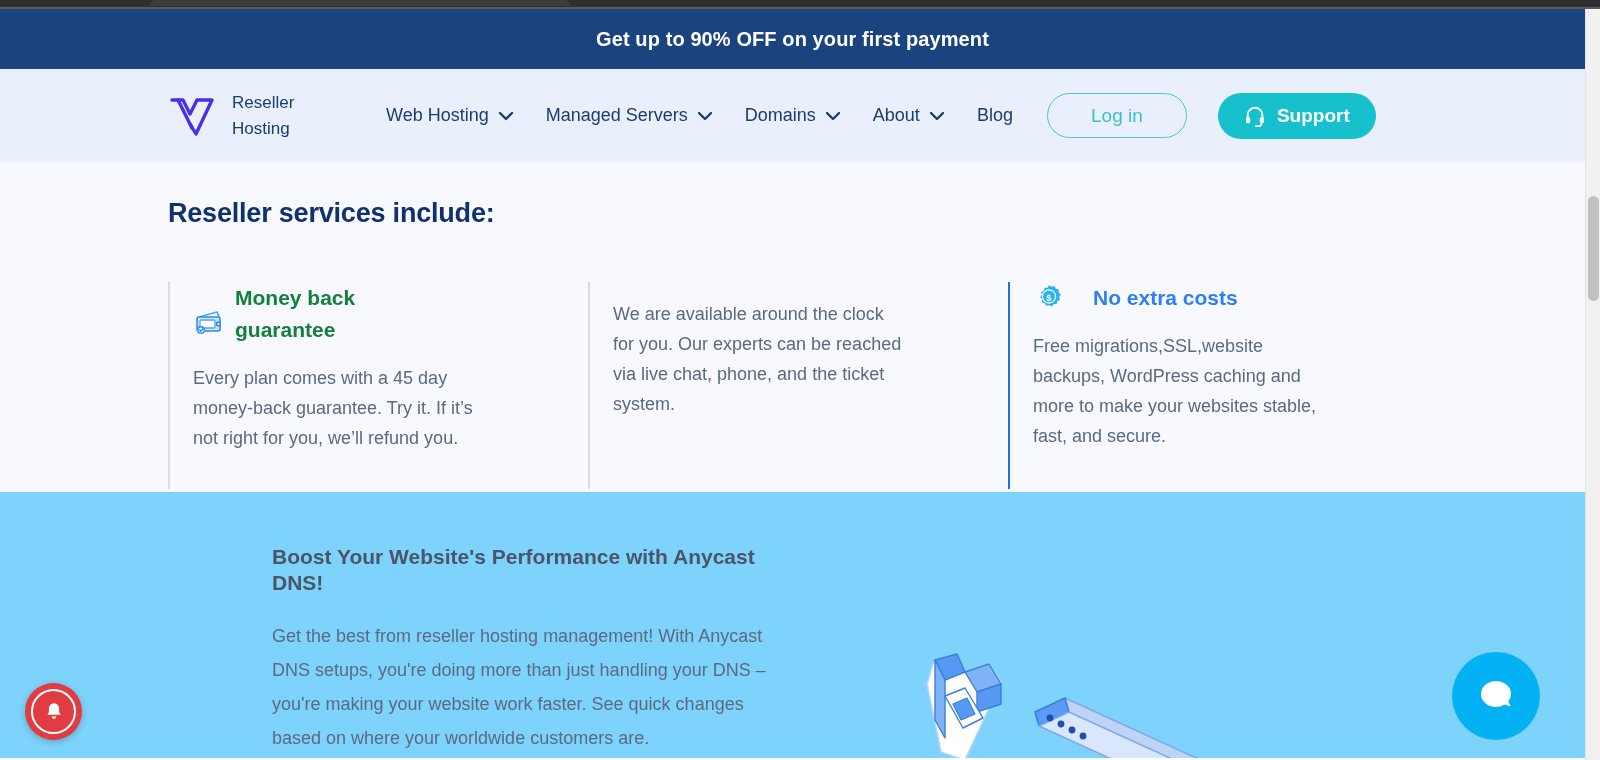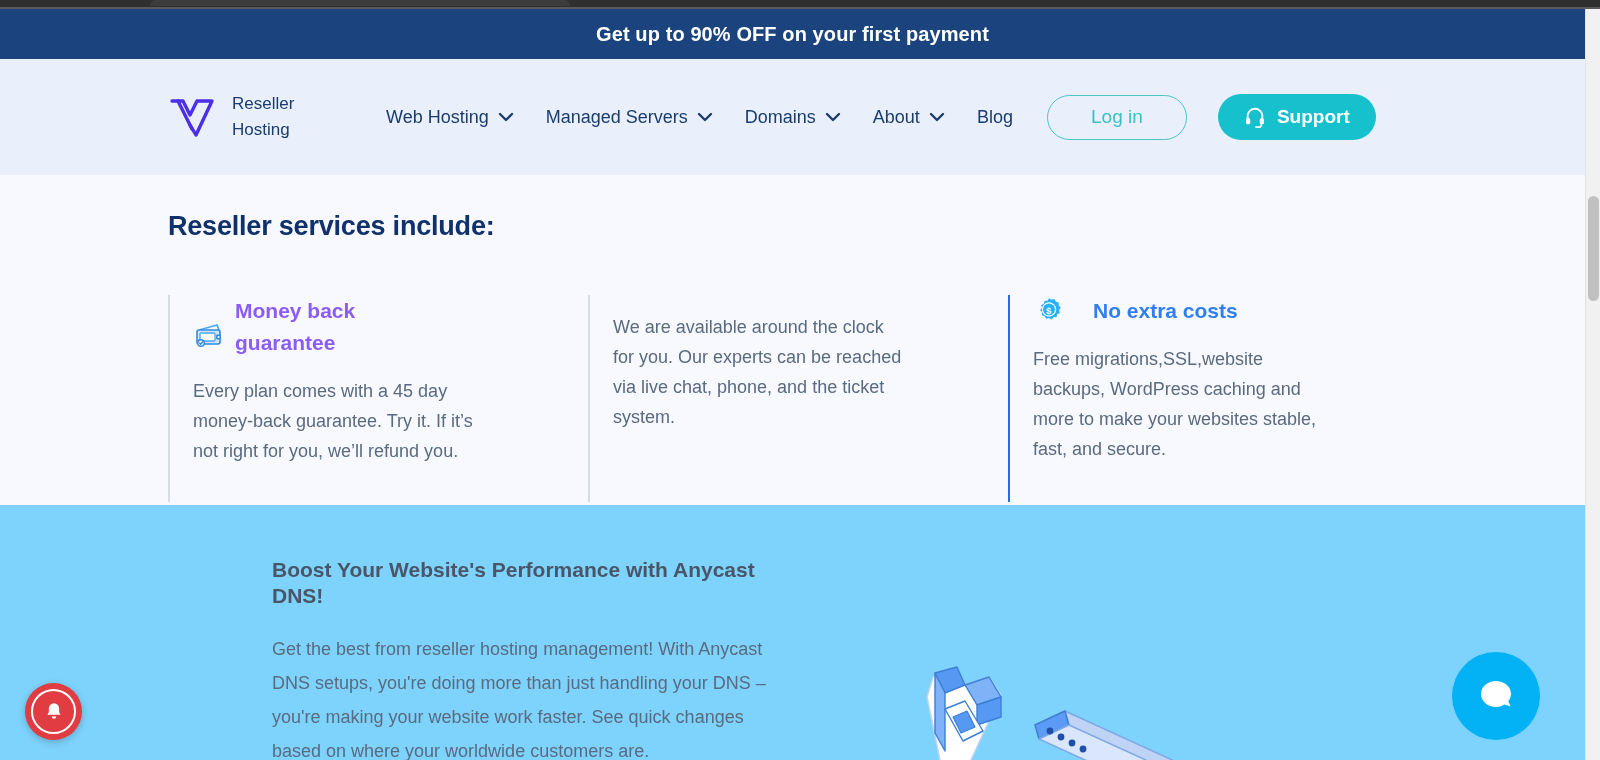--- a/index.html
+++ b/index.html
@@ -38,36 +38,36 @@
     position: absolute;
     top: 9px; left: 0;
     width: 1585px;
     height: 751px;
     overflow: hidden;
     background: #fffdf8;
   }
 
   
   #promo-bar {
-    height: 50px;
+    height: 60px;
     background: #1b447f;
     display: flex;
     align-items: center;
     justify-content: center;
   }
   #promo-bar .promo-text {
     color: #ffffff;
     font-size: 20px;
     font-weight: bold;
     letter-spacing: 0.1px;
   }
 
   
   #site-header {
-    height: 116px;
+    height: 93px;
     background: #e9f0fb;
     display: flex;
     align-items: center;
     padding-left: 168px;
     padding-right: 180px;
   }
   .brand {
     display: flex;
     align-items: center;
     gap: 16px;
@@ -155,21 +155,21 @@
   }
   .service-col.accent { border-left: 2px solid #1c6ef2; }
   .service-head {
     display: flex;
     align-items: center;
     gap: 8px;
     flex-wrap: wrap;
   }
   .svc-icon { width: 32px; height: 32px; flex: none; }
   .svc-title {
-    color: #8b5cf6;
+    color: #15803d;
     font-size: 21px;
     font-weight: bold;
     line-height: 32px;
   }
   .svc-title.blue { color: #2f7ff2; margin-left: 20px; }
   .svc-body {
     margin-top: 17px;
     color: #5a6a80;
     font-size: 18px;
     line-height: 30px;

